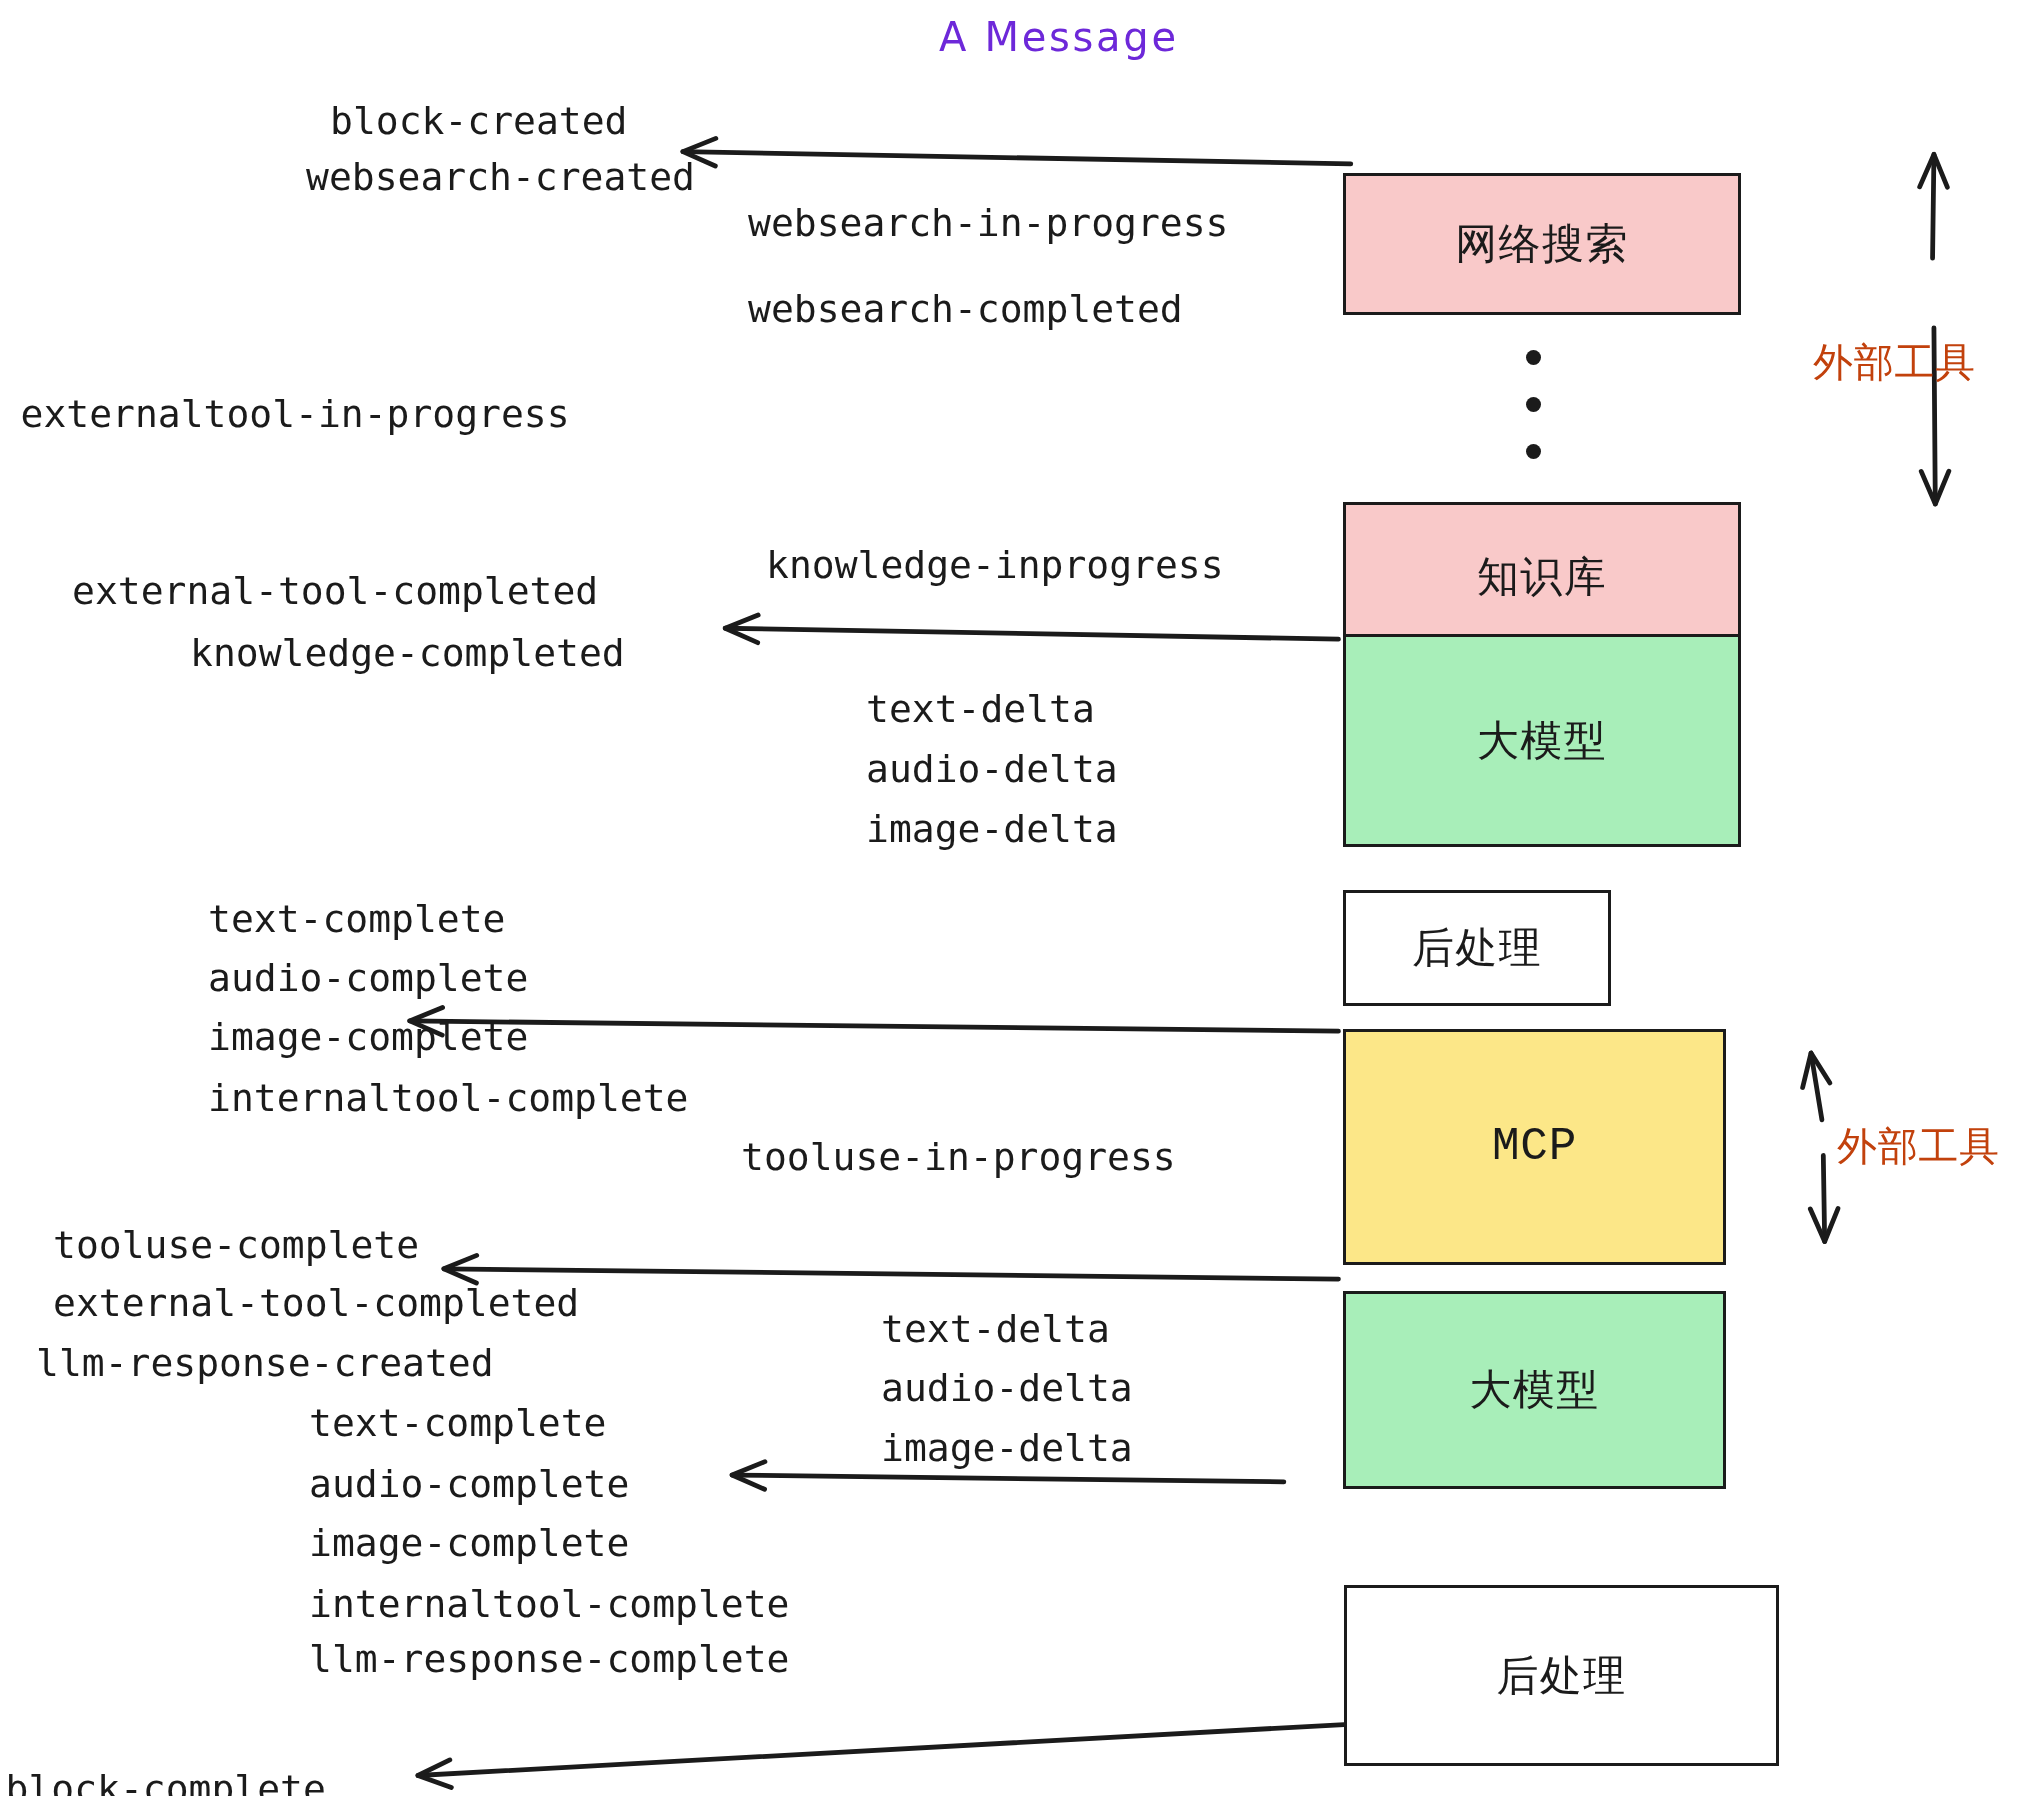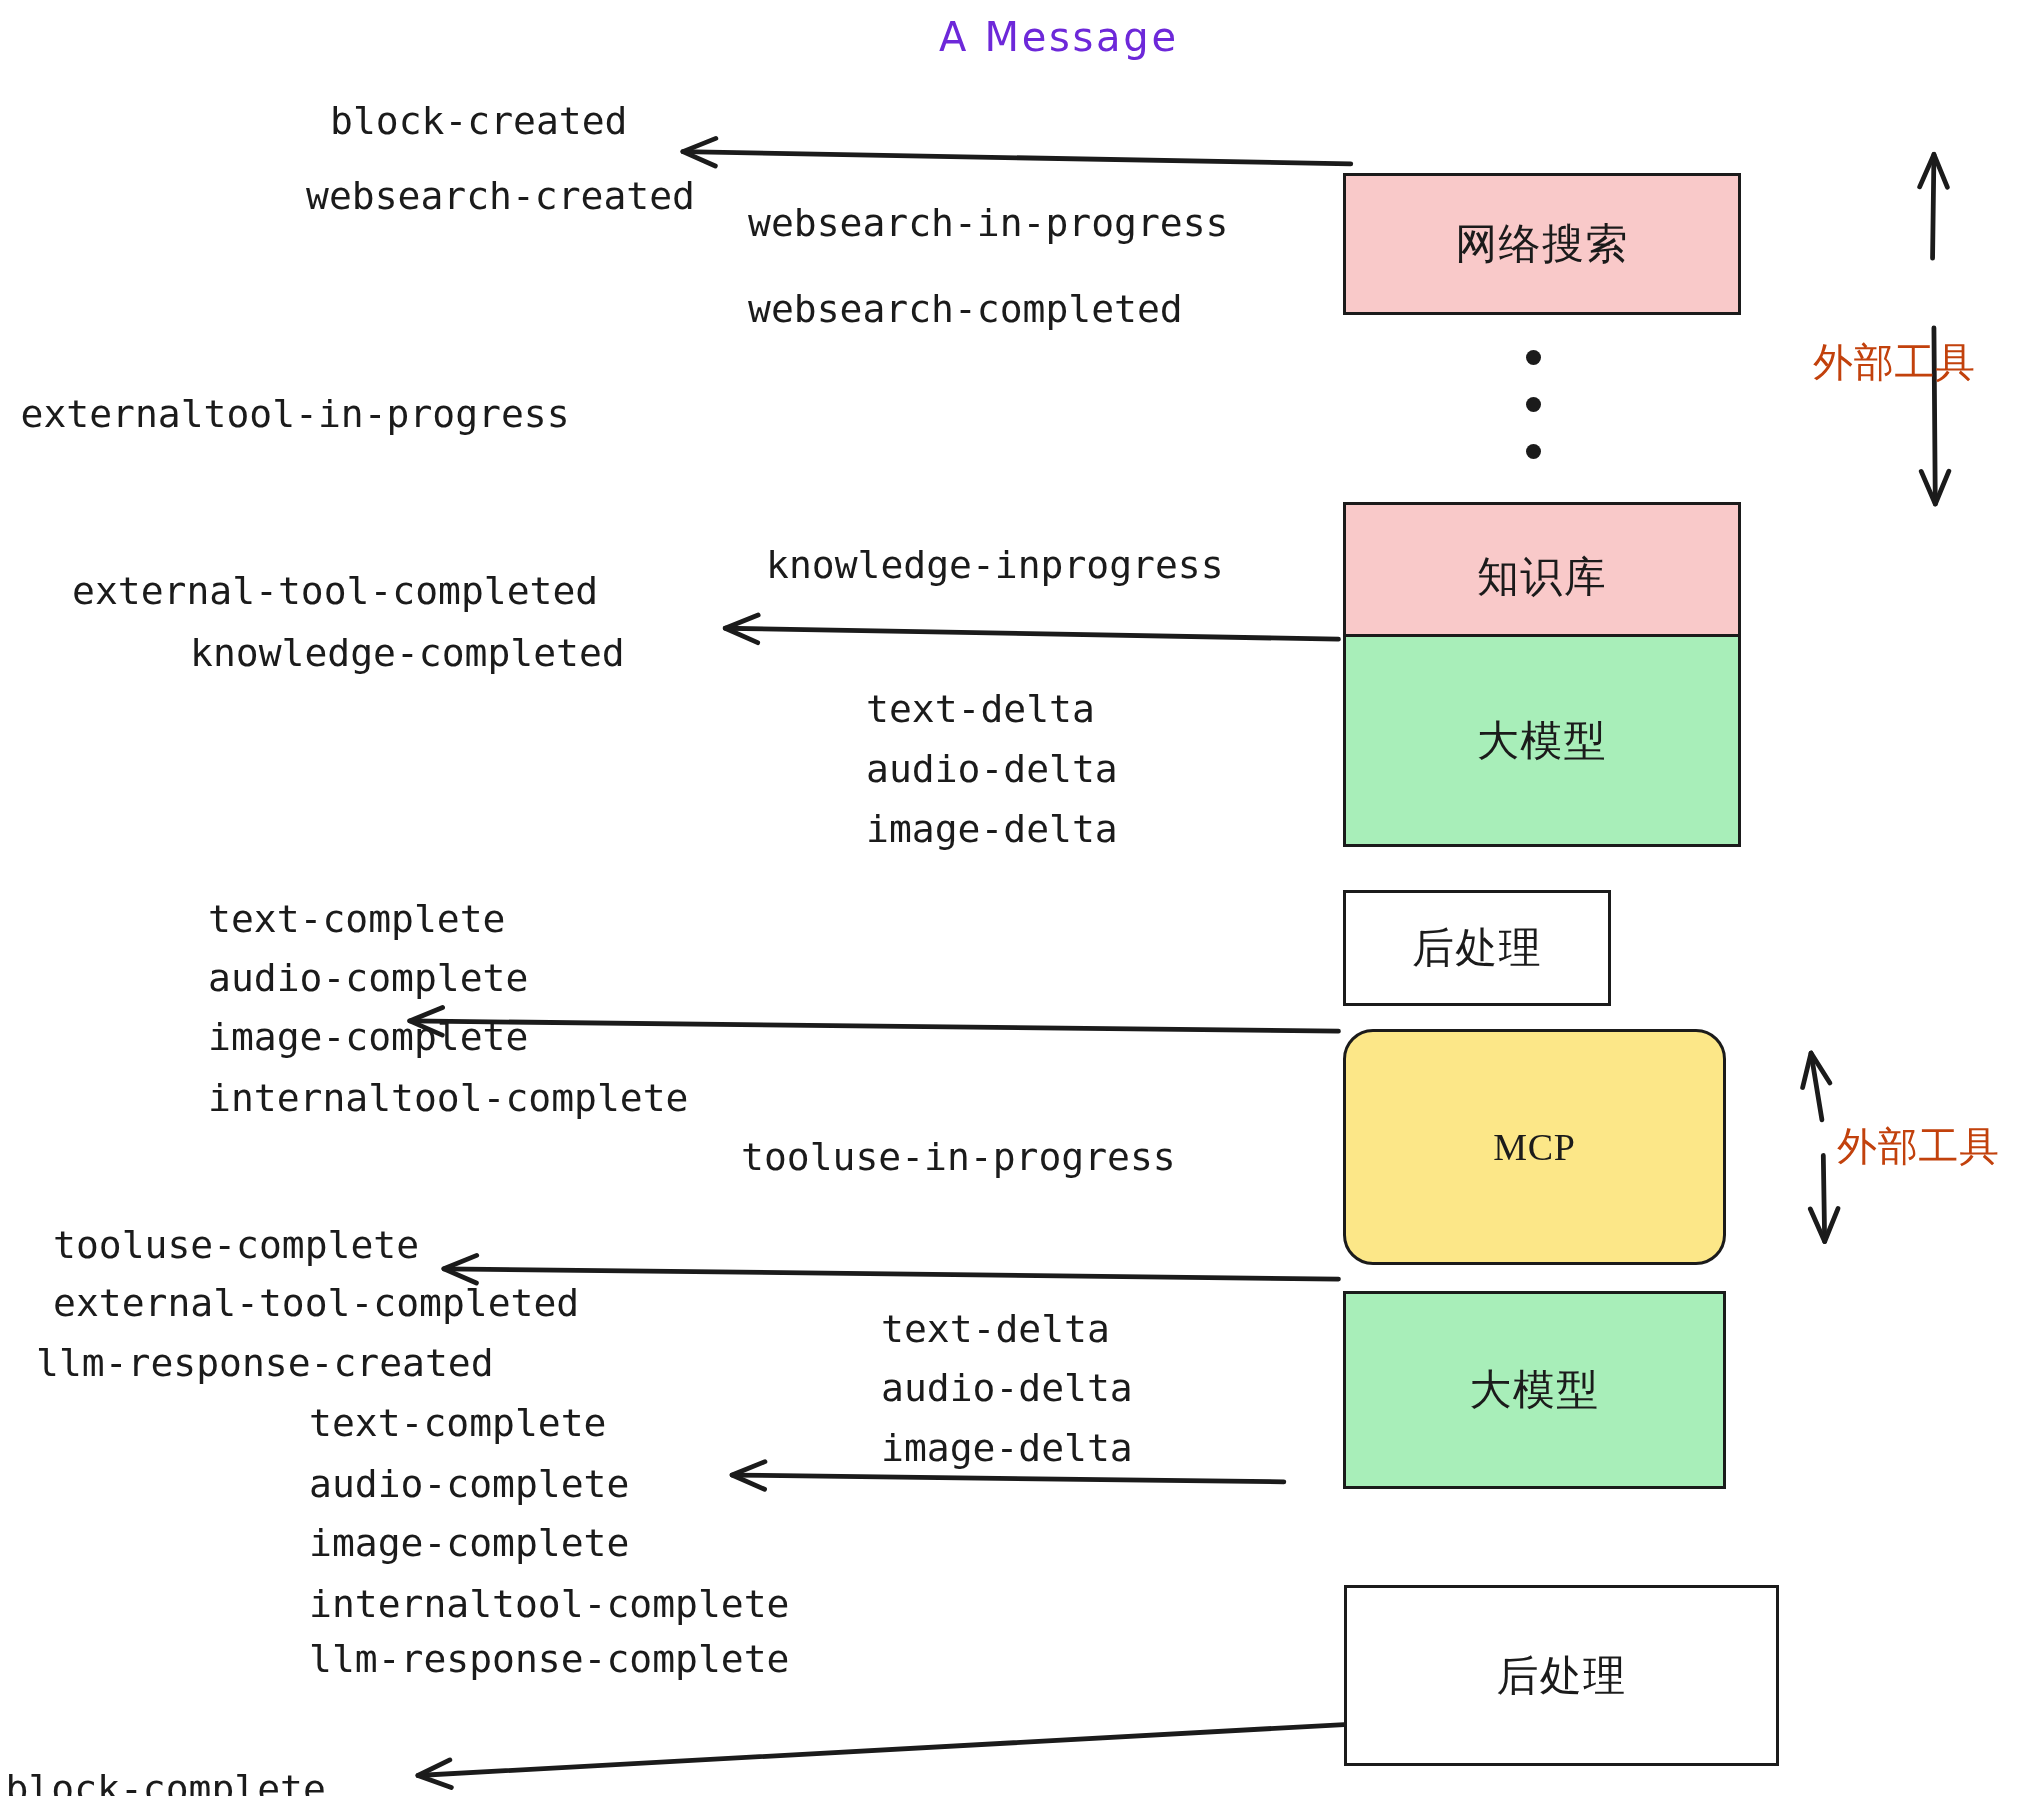--- a/index.html
+++ b/index.html
@@ -43,24 +43,23 @@
     border: 3.4px solid #1b1b1b;
     display: flex;
     align-items: center;
     justify-content: center;
     font-family: "DejaVu Sans", "Liberation Sans", sans-serif;
     color: #1b1b1b;
     white-space: nowrap;
   }
   .box.cjk { font-size: 42px; letter-spacing: 1.4px; }
   .box.latin {
-    font-size: 38px;
-    font-family: Liberation Serif, serif;
+    font-size: 46px;
+    font-family: Liberation Mono, monospace;
     letter-spacing: 0.7px;
-    border-radius: 30px;
   }
   
   .side-label {
     position: absolute;
     font-family: "DejaVu Sans", "Liberation Sans", sans-serif;
     font-size: 40px;
     color: #c2410c;
     white-space: nowrap;
     letter-spacing: 0.7px;
   }
@@ -136,21 +135,21 @@
       <div class="box cjk" style="left: 1343px; top: 173px; width: 398px; height: 142px; background: rgb(249, 201, 201);">网络搜索</div>
       <div class="box cjk" style="left: 1343px; top: 502px; width: 398px; height: 150px; background: rgb(249, 201, 201);">知识库</div>
       <div class="box cjk" style="left: 1343px; top: 634px; width: 398px; height: 213px; background: rgb(168, 238, 185);">大模型</div>
       <div class="box cjk" style="left: 1343px; top: 890px; width: 268px; height: 116px; background: rgb(255, 255, 255);">后处理</div>
       <div class="box latin" style="left: 1343px; top: 1029px; width: 383px; height: 236px; background: rgb(252, 231, 136);">MCP</div>
       <div class="box cjk" style="left: 1343px; top: 1291px; width: 383px; height: 198px; background: rgb(168, 238, 185);">大模型</div>
       <div class="box cjk" style="left: 1344px; top: 1585px; width: 435px; height: 181px; background: rgb(255, 255, 255);">后处理</div>
     </div>
   <div id="events-layer">
       <div class="ev" style="left: 306px; top: 102px; margin-left: 24px;">block-created</div>
-      <div class="ev" style="left: 306px; top: 177px;">websearch-created</div>
+      <div class="ev" style="left: 306px; top: 158px;">websearch-created</div>
       <div class="ev" style="left: 748px; top: 204px;">websearch-in-progress</div>
       <div class="ev" style="left: 748px; top: 290px;">websearch-completed</div>
       <div class="ev" style="left: 20.5px; top: 395px;">externaltool-in-progress</div>
       <div class="ev" style="left: 766px; top: 546px;">knowledge-inprogress</div>
       <div class="ev" style="left: 72px; top: 572px;">external-tool-completed</div>
       <div class="ev" style="left: 190px; top: 634px;">knowledge-completed</div>
       <div class="ev" style="left: 866px; top: 690px;">text-delta</div>
       <div class="ev" style="left: 866px; top: 750px;">audio-delta</div>
       <div class="ev" style="left: 866px; top: 810px;">image-delta</div>
       <div class="ev" style="left: 208px; top: 900px;">text-complete</div>

